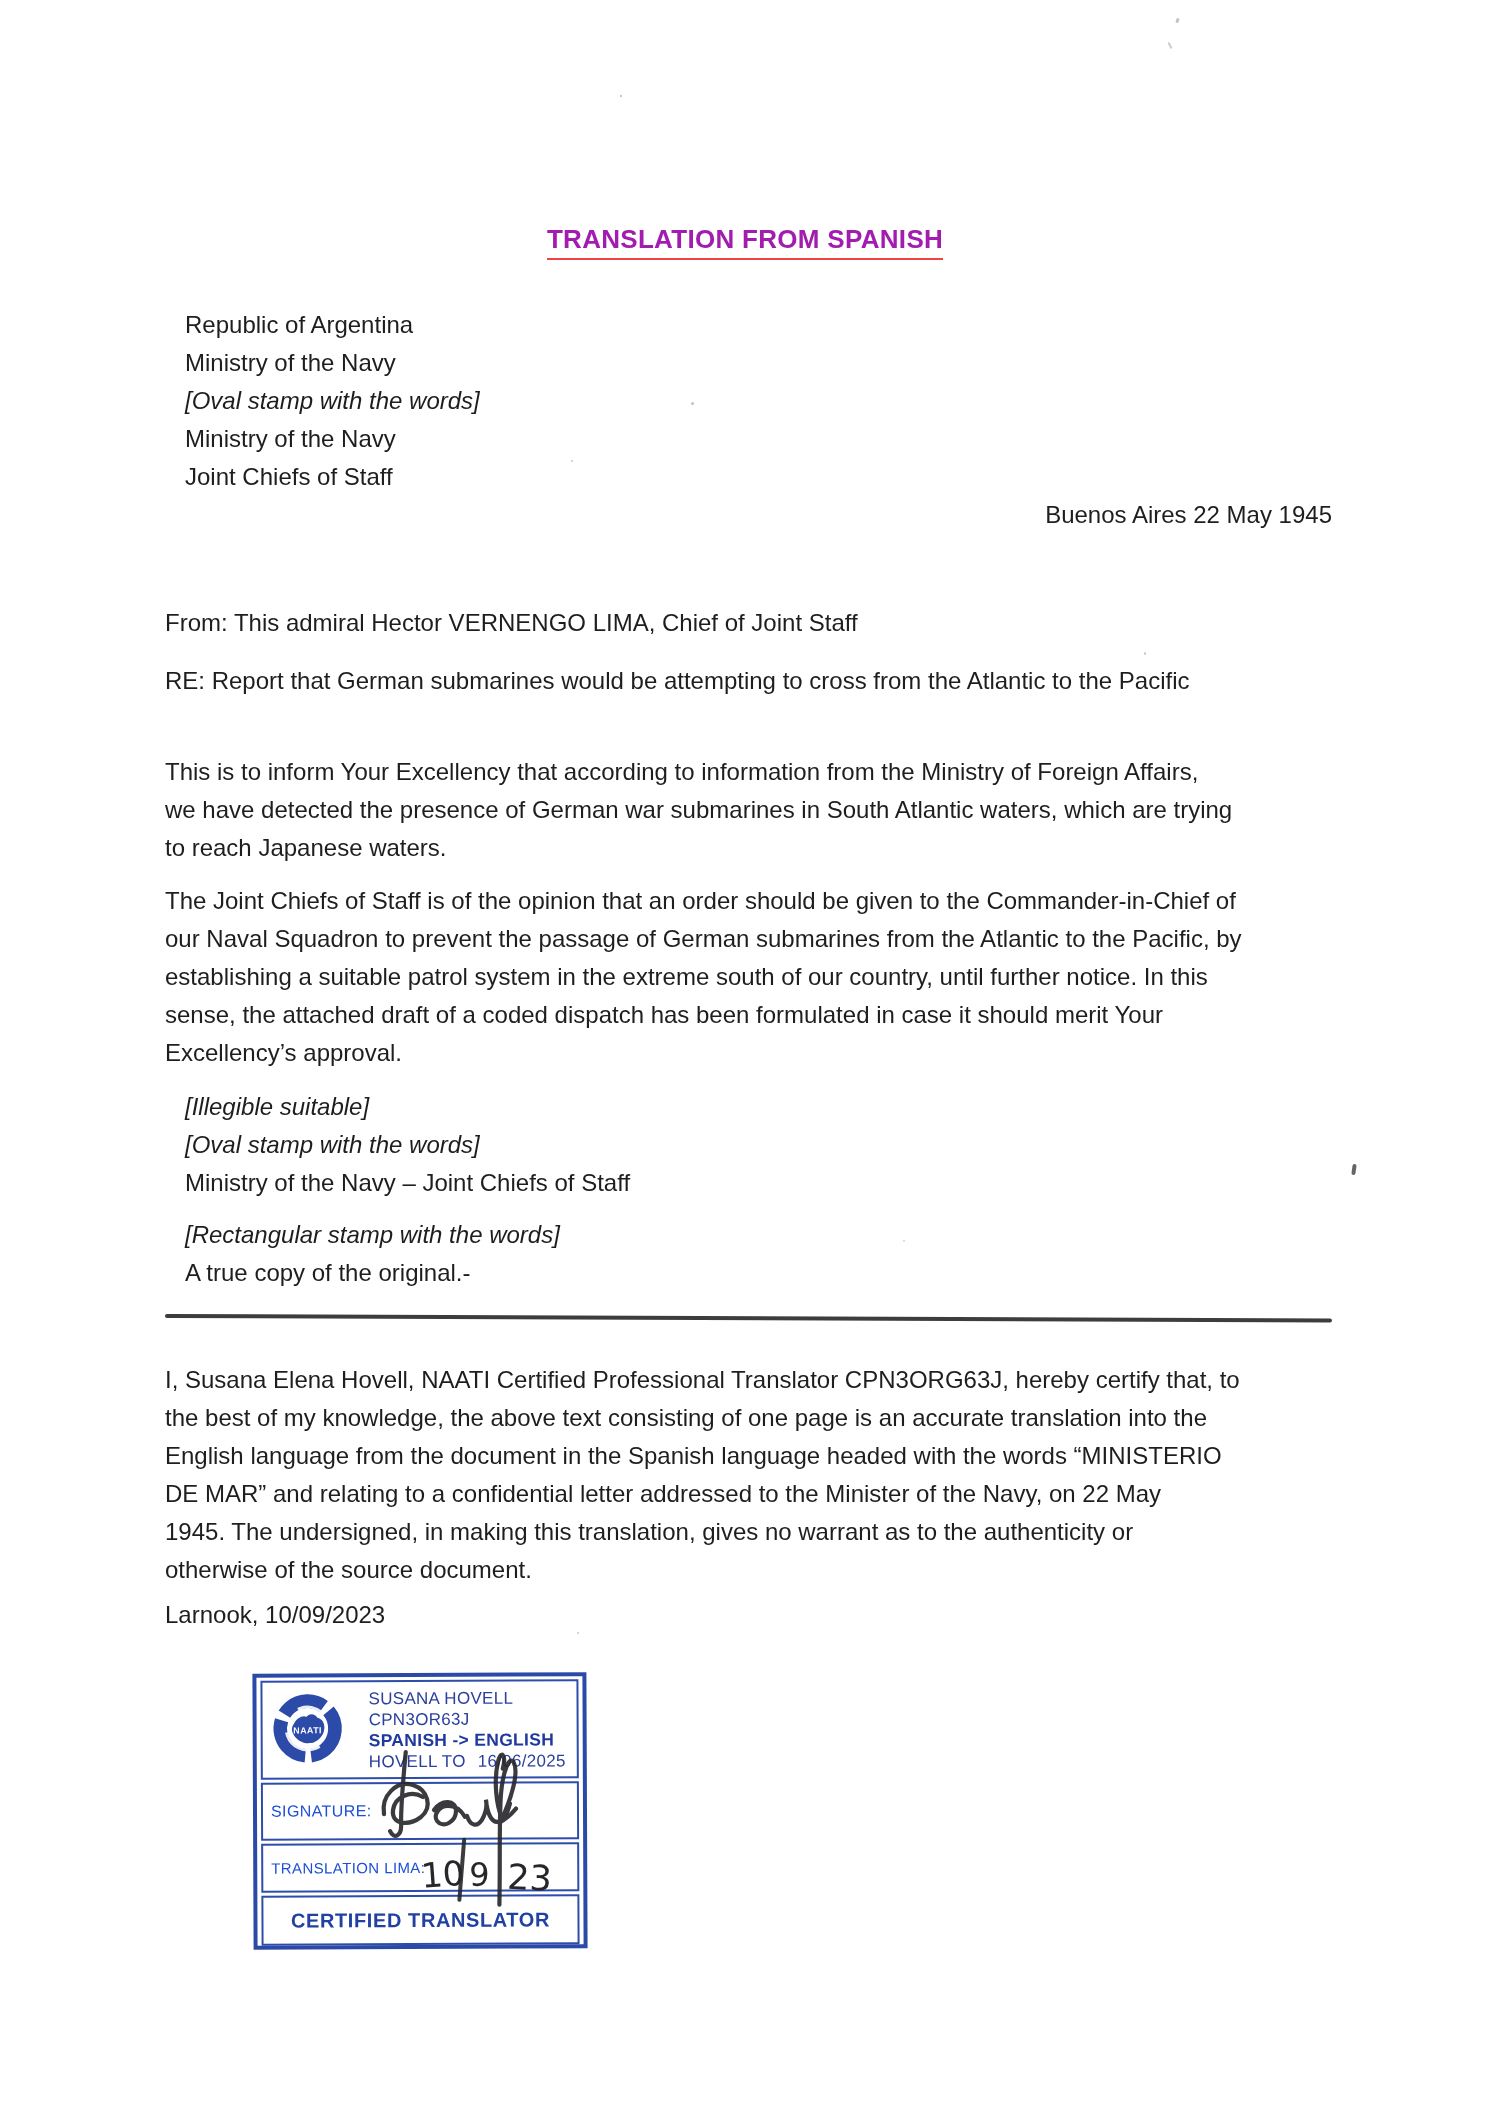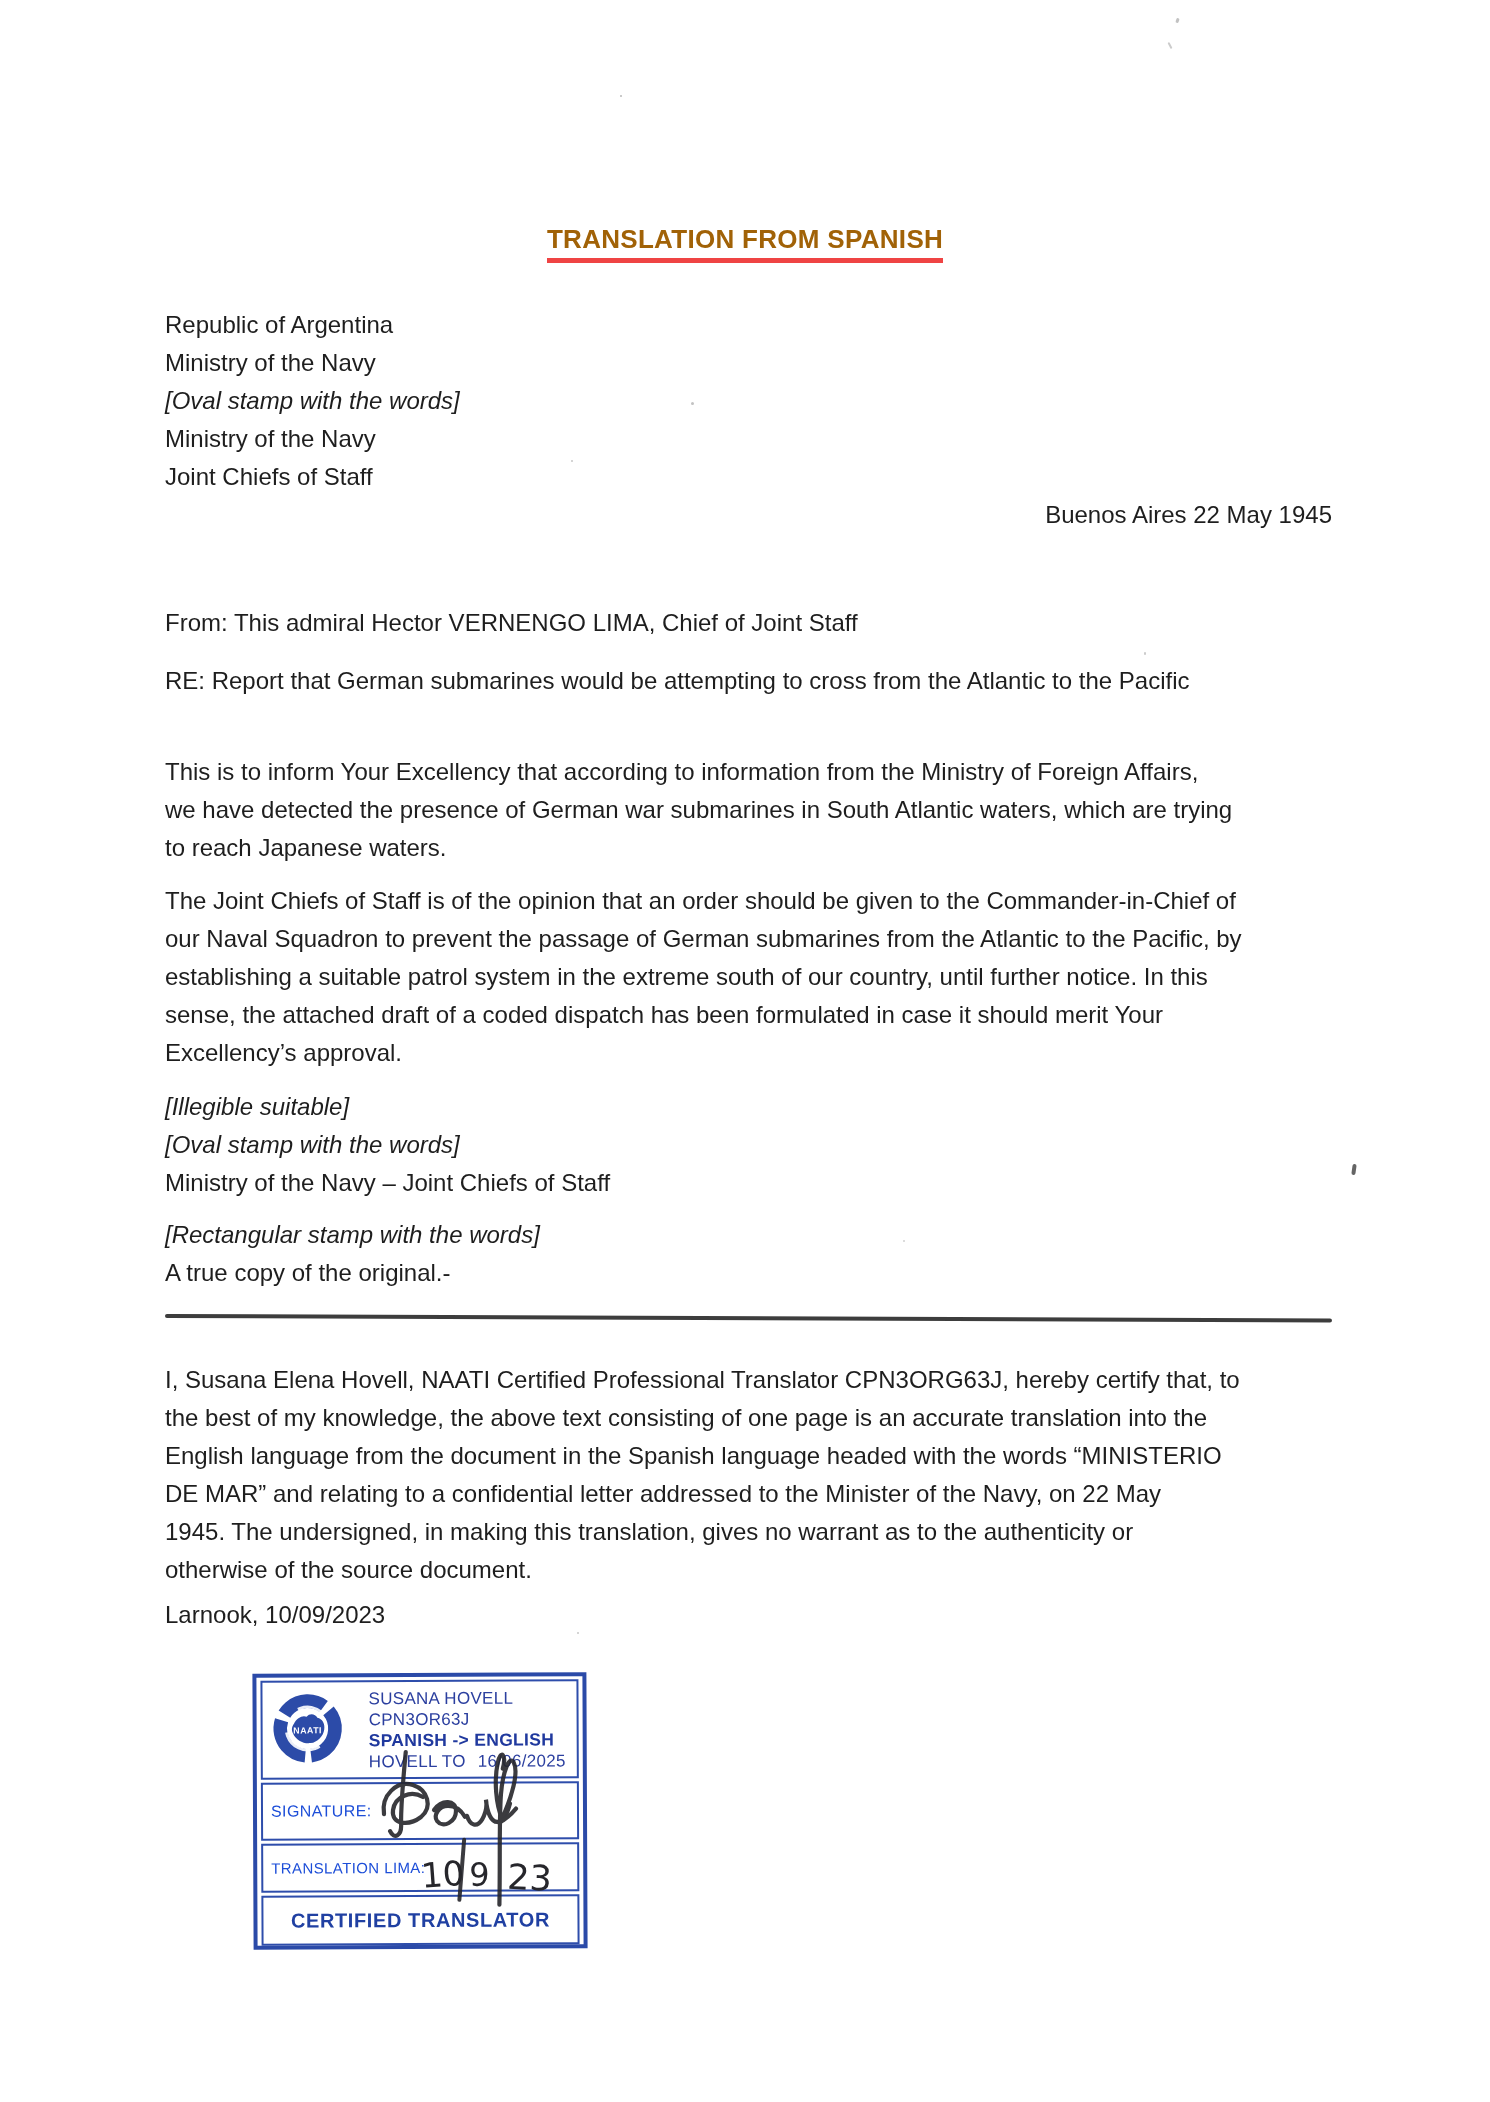--- a/index.html
+++ b/index.html
@@ -10,26 +10,26 @@
     font-family:"Liberation Sans",sans-serif;
     color:#1e1e1e;
     overflow:hidden;
   }
   .abs{position:absolute;}
   .doc-title{
     left:0;right:0;top:224px;text-align:center;
     font-size:26px;font-weight:bold;letter-spacing:.3px;
   }
   .doc-title span{
-    display:inline-block;border-bottom:5px solid #ef4444;padding-bottom:3px;
-    color:#a16207;
+    display:inline-block;border-bottom:2px solid #ef4444;padding-bottom:3px;
+    color:#a21caf;
   }
   .line{font-size:24px;line-height:38px;white-space:pre;}
   .italic{font-style:italic;}
-  .block .line{display:block;}
+  .block .line{display:block;margin-left:20px;}
   .para{font-size:24px;line-height:38px;white-space:pre;}
   .dateline{right:158px;text-align:right;}
   .rule{
     left:165px;top:1314px;width:1167px;height:4px;background:#3d3d3d;
     transform:rotate(.22deg);transform-origin:left center;border-radius:2px;
   }
   
   .stamp{
     left:253px;top:1673px;width:334px;height:276px;
     border:4px solid #2b4aa8;box-sizing:border-box;

